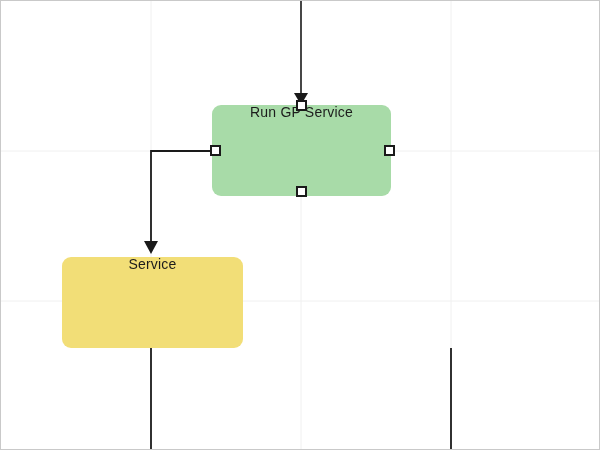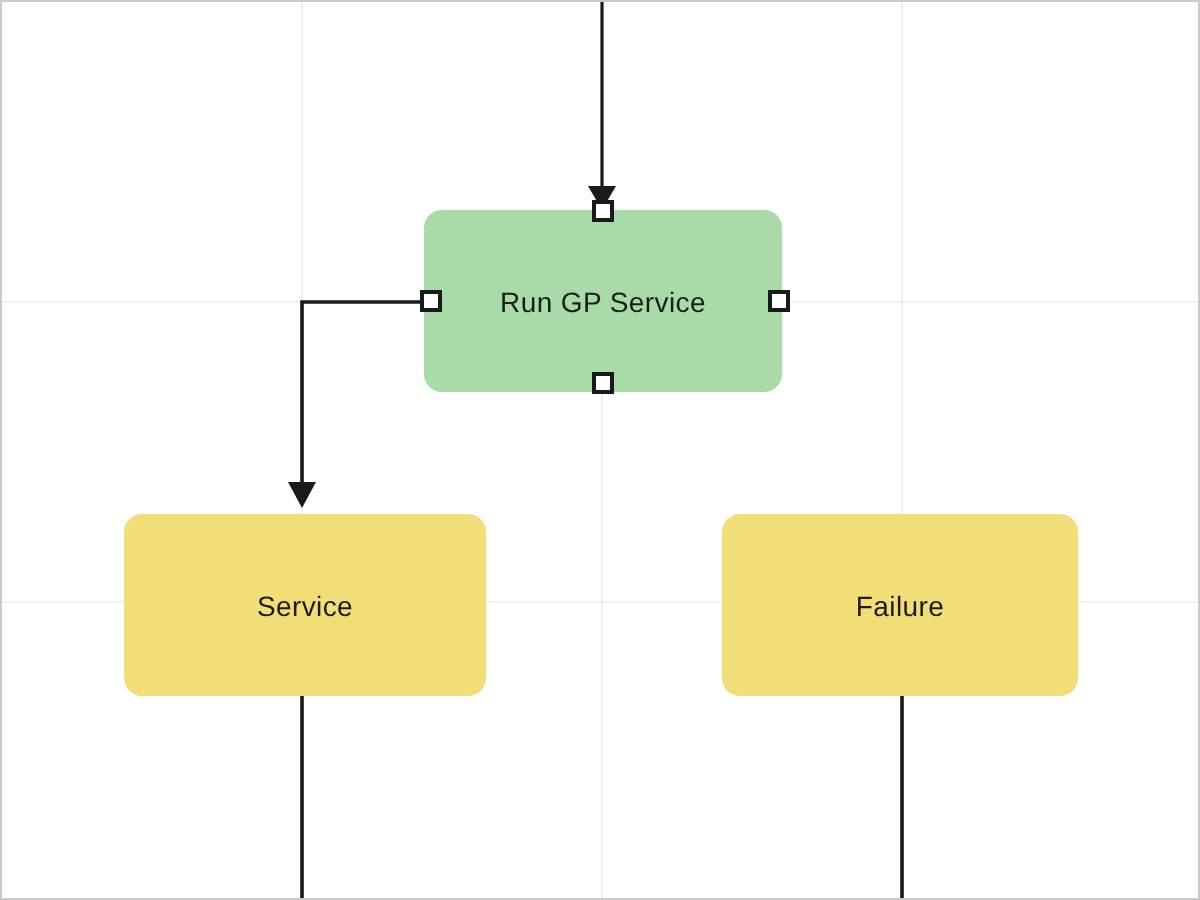--- a/index.html
+++ b/index.html
@@ -27,21 +27,21 @@
     position: absolute;
     left: 0; top: 0;
     width: 600px; height: 450px;
     pointer-events: none;
   }
   .node {
     position: absolute;
     box-sizing: border-box;
     border-radius: 9px;
     display: flex;
-    align-items: center;
+    align-items: flex-start;
     justify-content: center;
   }
   .node-label {
     font-size: 14px;
     color: #1c1c1c;
     letter-spacing: 0.2px;
     line-height: 1;
     user-select: none;
     white-space: nowrap;
   }
@@ -96,17 +96,14 @@
   </div>
   <div class="handle" style="left:295px; top:99px;"></div>
   <div class="handle" style="left:209px; top:144px;"></div>
   <div class="handle" style="left:383px; top:144px;"></div>
   <div class="handle" style="left:295px; top:185px;"></div>
 
   <div class="node" style="left:61px; top:256px; width:181px; height:91px; background:#f2de77; z-index:3;">
     <span class="node-label">Service</span>
   </div>
 
-  <div class="node" style="left:360px; top:256px; width:178px; height:91px; background:#f2de77; z-index:3;">
-    <span class="node-label">Failure</span>
-  </div>
 
 </div>
 
 </body></html>

